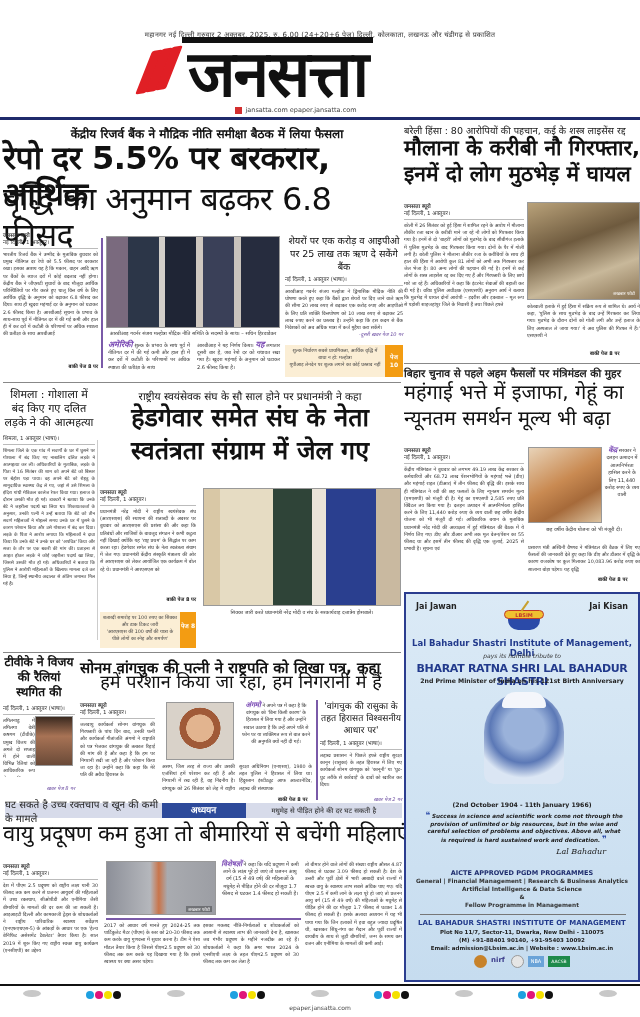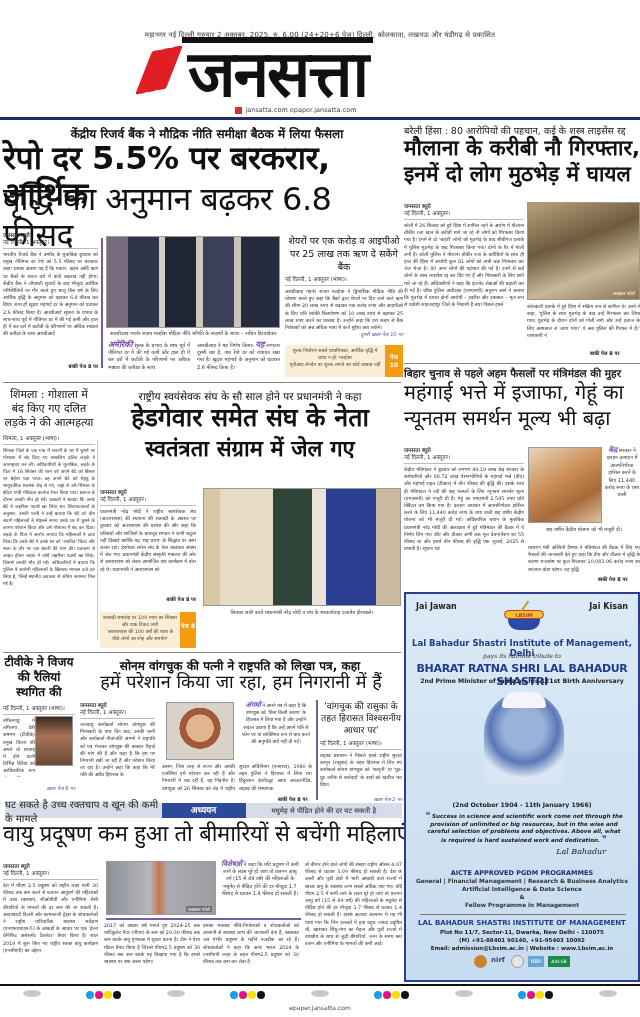--- a/index.html
+++ b/index.html
@@ -117,21 +117,21 @@
 <div class="abs headline" style="top:388px;left:3px;width:92px;font-size:11px;font-weight:normal;text-align:center;line-height:14px">शिमला : गोशाला में बंद किए गए दलित लड़के ने की आत्महत्या</div>
 <div class="abs" style="top:435px;left:3px;width:92px">
   <div class="byline">शिमला, 1 अक्तूबर (भाषा)।</div>
   <div class="sep-h" style="margin:2px 0"></div>
   <div class="body-text" style="height:195px;overflow:hidden;font-size:4.6px;line-height:7px">शिमला जिले के एक गांव में सवर्णों के घर में घुसने पर गोशाला में बंद किए गए नाबालिग दलित लड़के ने आत्महत्या कर ली। अधिकारियों के मुताबिक, लड़के के पिता ने 16 सितंबर की शाम को अपने बेटे को बिस्तर पर बेहोश पड़ा पाया। वह अपने बेटे को रोहडू के सामुदायिक स्वास्थ्य केंद्र ले गए, जहां से उसे शिमला के इंदिरा गांधी मेडिकल कालेज रेफर किया गया। इलाज के दौरान उसकी मौत हो गई। डाक्टरों ने बताया कि उनके बेटे ने जहरीला पदार्थ खा लिया था। शिकायतकर्ता के अनुसार, उनकी पत्नी ने उन्हें बताया कि बेटे को तीन सवर्ण महिलाओं ने मोहल्ले समय उनके घर में घुसने के कारण परेशान किया और उसे गोशाला में बंद कर दिया। लड़के के पिता ने आरोप लगाया कि महिलाओं ने दावा किया कि उनके बेटे ने उनके घर को 'अपवित्र' किया और सजा के तौर पर एक बकरी की मांग की। प्रताड़ना से आहत होकर लड़के ने कोई जहरीला पदार्थ खा लिया, जिससे उसकी मौत हो गई। अधिकारियों ने बताया कि पुलिस ने आरोपी महिलाओं के खिलाफ मामला दर्ज कर लिया है, जिन्हें स्थानीय अदालत से अंतिम जमानत मिल गई है।</div>
 </div>
 <div class="abs rule-v" style="top:440px;left:97px;height:200px;background:#ccc;width:1px"></div>
 
 <div class="abs kicker" style="top:389px;left:100px;width:300px;font-size:10.5px;font-weight:normal;text-align:center">राष्ट्रीय स्वयंसेवक संघ के सौ साल होने पर प्रधानमंत्री ने कहा</div>
 <div class="abs headline" style="top:404px;left:100px;width:300px;font-size:25px;text-align:center">हेडगेवार समेत संघ के नेता</div>
-<div class="abs headline" style="top:437px;left:100px;width:300px;font-size:22px;text-align:center">स्वतंत्रता संग्राम में जेल गए</div>
+<div class="abs headline" style="top:437px;left:100px;width:300px;font-size:25px;text-align:center">स्वतंत्रता संग्राम में जेल गए</div>
 <div class="abs" style="top:489px;left:100px;width:96px">
   <div class="byline" style="font-weight:bold">जनसत्ता ब्यूरो</div>
   <div class="byline">नई दिल्ली, 1 अक्तूबर।</div>
   <div class="sep-h" style="margin:2px 0"></div>
   <div class="body-text" style="height:88px;overflow:hidden">प्रधानमंत्री नरेंद्र मोदी ने राष्ट्रीय स्वयंसेवक संघ (आरएसएस) की स्थापना की शताब्दी के अवसर पर बुधवार को आरएसएस की प्रशंसा की और कहा कि प्रतिबंधों और साजिशों के बावजूद संगठन ने कभी कटुता नहीं दिखाई क्योंकि यह 'राष्ट्र प्रथम' के सिद्धांत पर काम करता रहा। हेडगेवार समेत संघ के नेता स्वतंत्रता संग्राम में जेल गए। प्रधानमंत्री केंद्रीय संस्कृति मंत्रालय की ओर से आरएसएस को लेकर आयोजित एक कार्यक्रम में बोल रहे थे। प्रधानमंत्री ने आरएसएस को</div>
   <div class="contd" style="text-align:right">बाकी पेज 8 पर</div>
 </div>
 <div class="abs boxed" style="top:612px;left:100px;width:96px;height:36px;display:flex">
   <div style="flex:1;padding:2px 3px;font-size:4.8px;line-height:7px;color:#444;text-align:center">
     <div>शताब्दी समारोह पर 100 रुपए का सिक्का और डाक टिकट जारी</div>
@@ -145,21 +145,21 @@
 <div class="abs sep-h" style="top:652px;left:3px;width:398px;background:#888"></div>
 <div class="abs headline" style="top:655px;left:3px;width:72px;font-size:12px;text-align:center;line-height:15px">टीवीके ने विजय की रैलियां स्थगित की</div>
 <div class="abs" style="top:705px;left:3px;width:72px">
   <div class="byline">नई दिल्ली, 1 अक्तूबर (भाषा)।</div>
   <div class="sep-h" style="margin:2px 0"></div>
   <div class="body-text" style="width:32px;height:60px;overflow:hidden">तमिलनाडु में तमिलगा वेत्री कषगम (टीवीके) प्रमुख विजय की अगले दो सप्ताह में होने वाली विभिन्न रैलियां को आधिकारिक रूप से स्थगित कर दिया गया है। टीवीके ने बुधवार को यह जानकारी दी।</div>
   <div style="font-size:5px;color:#6a4ba0;text-align:right;font-style:italic;margin-top:8px">ख़बर पेज 8 पर</div>
 </div>
 <div class="abs photo" style="top:716px;left:35px;width:38px;height:50px;background:linear-gradient(180deg,#3b2a20,#a87355 40%,#6a4a38)"></div>
 
-<div class="abs kicker" style="top:657px;left:80px;width:320px;font-size:12px;text-align:center">सोनम वांगचुक की पत्नी ने राष्ट्रपति को लिखा पत्र, कहा</div>
+<div class="abs kicker" style="top:657px;left:80px;width:320px;font-size:15px;">सोनम वांगचुक की पत्नी ने राष्ट्रपति को लिखा पत्र, कहा</div>
 <div class="abs headline" style="top:672px;left:80px;width:322px;font-size:18px;font-weight:normal;text-align:center;white-space:nowrap">हमें परेशान किया जा रहा, हम निगरानी में हैं</div>
 <div class="abs" style="top:702px;left:80px;width:75px">
   <div class="byline" style="font-weight:bold">जनसत्ता ब्यूरो</div>
   <div class="byline">नई दिल्ली, 1 अक्तूबर।</div>
   <div class="sep-h" style="margin:2px 0"></div>
   <div class="body-text" style="height:70px;overflow:hidden">जलवायु कार्यकर्ता सोनम वांगचुक की गिरफ्तारी के पांच दिन बाद, उनकी पत्नी और कार्यकर्ता गीतांजलि अंगमो ने राष्ट्रपति को पत्र भेजकर वांगचुक की तत्काल रिहाई की मांग की है और कहा है कि हम पर निगरानी रखी जा रही है और परेशान किया जा रहा है। उन्होंने कहा कि कहा कि मेरे पति की अवैध हिरासत के</div>
 </div>
 <div class="abs photo" style="top:702px;left:166px;width:68px;height:58px;background:radial-gradient(circle at 50% 45%,#e2b48f 0 30%,#a05a38 31% 45%,#d9d2c9 46%)"></div>
 <div class="abs body-text" style="top:702px;left:240px;width:72px;text-align:center"><span class="hl-purple" style="font-size:7px">अंगमो</span> <span>ने अपने पत्र में कहा है कि वांगचुक को 'बिना किसी कारण' के हिरासत में लिया गया है और उन्होंने सवाल उठाया है कि उन्हें अपने पति से फोन पर या व्यक्तिगत रूप से बात करने की अनुमति क्यों नहीं दी गई।</span></div>
 <div class="abs body-text" style="top:763px;left:162px;width:150px;column-count:2;column-gap:4px;height:40px;overflow:hidden">असम, जिस तरह से राज्य और उसकी एजंसियां हमें परेशान कर रही हैं और निगरानी में रख रही हैं, वह निंदनीय है। वांगचुक को 26 सितंबर को लेह में राष्ट्रीय सुरक्षा अधिनियम (एनएसए), 1980 के तहत पुलिस ने हिरासत में लिया था। हिंदुस्तान इंस्टीट्यूट आफ आल्टरनेटिव, लद्दाख की संस्थापक</div>

